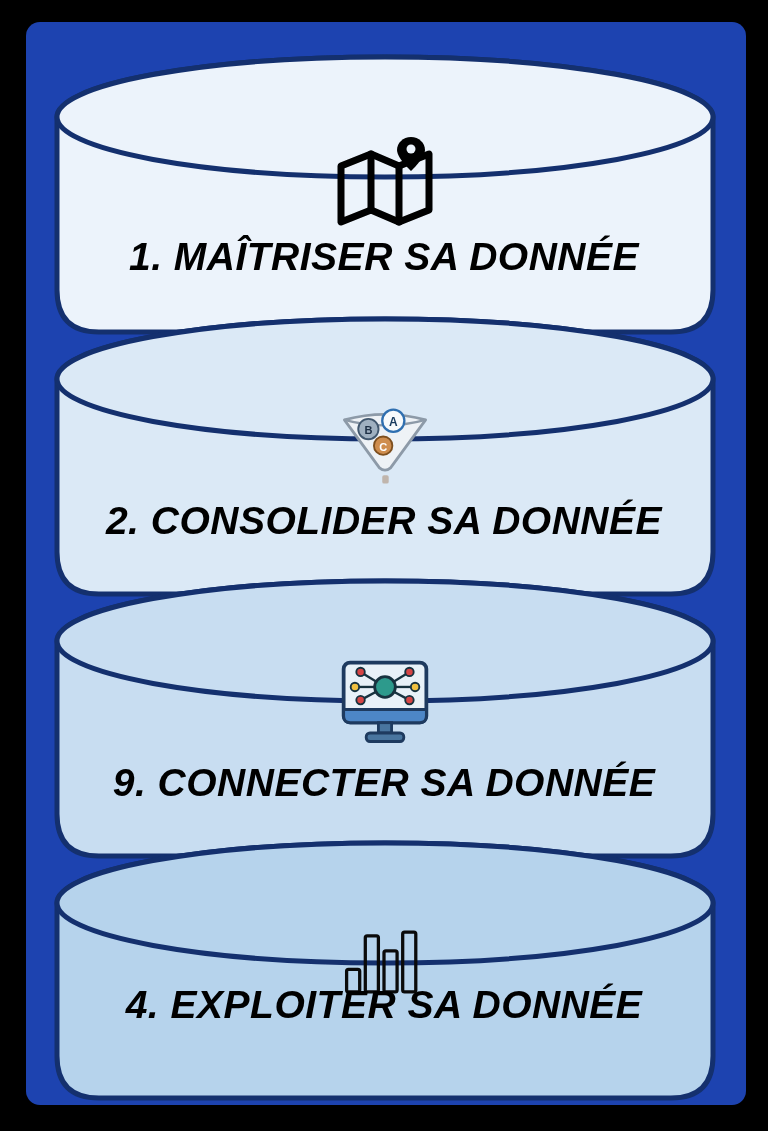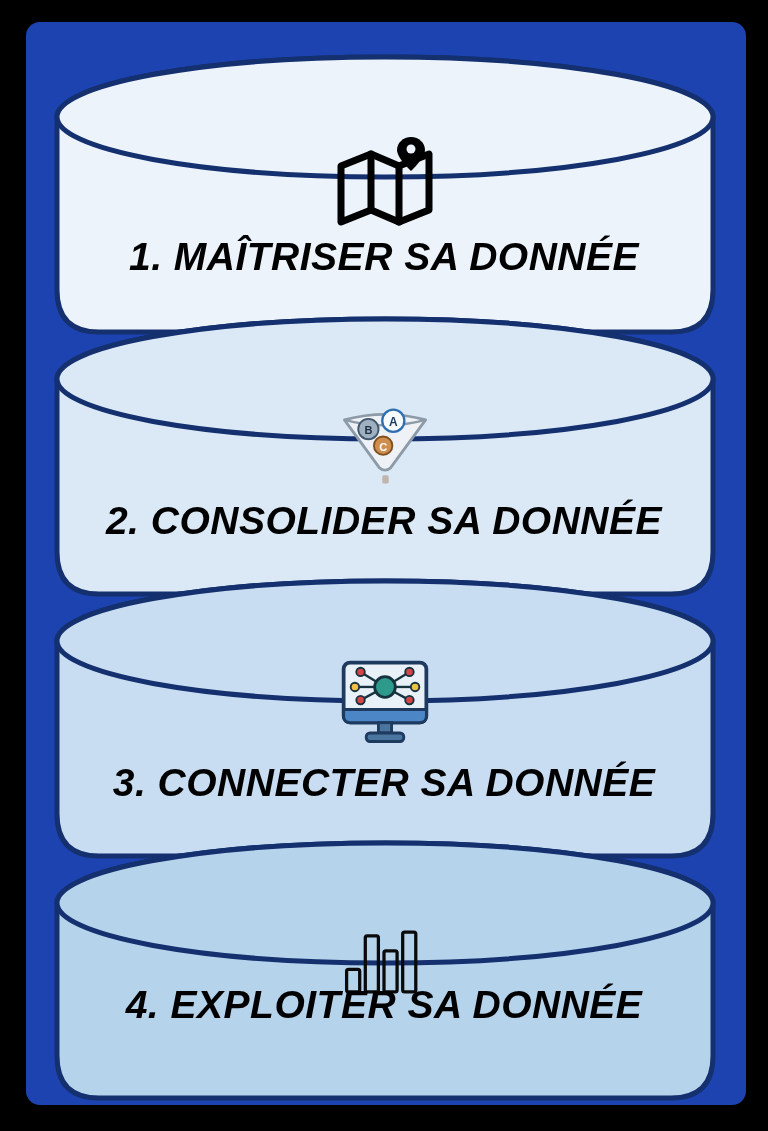--- a/index.html
+++ b/index.html
@@ -131,15 +131,15 @@
         <rect x="6" y="46" width="14" height="24" rx="2"></rect>
         <rect x="26" y="10" width="14" height="60" rx="2"></rect>
         <rect x="46" y="26" width="14" height="44" rx="2"></rect>
         <rect x="66" y="6" width="14" height="64" rx="2"></rect>
       </g>
     </svg>
   </div>
 
   <div class="layer-label label-1">1. MAÎTRISER SA DONNÉE</div>
   <div class="layer-label label-2">2. CONSOLIDER SA DONNÉE</div>
-  <div class="layer-label label-3">3. CONNECTER SA DONNÉE</div>
+  <div class="layer-label label-3">9. CONNECTER SA DONNÉE</div>
   <div class="layer-label label-4">4. EXPLOITER SA DONNÉE</div>
 </div>
 
 </body></html>

